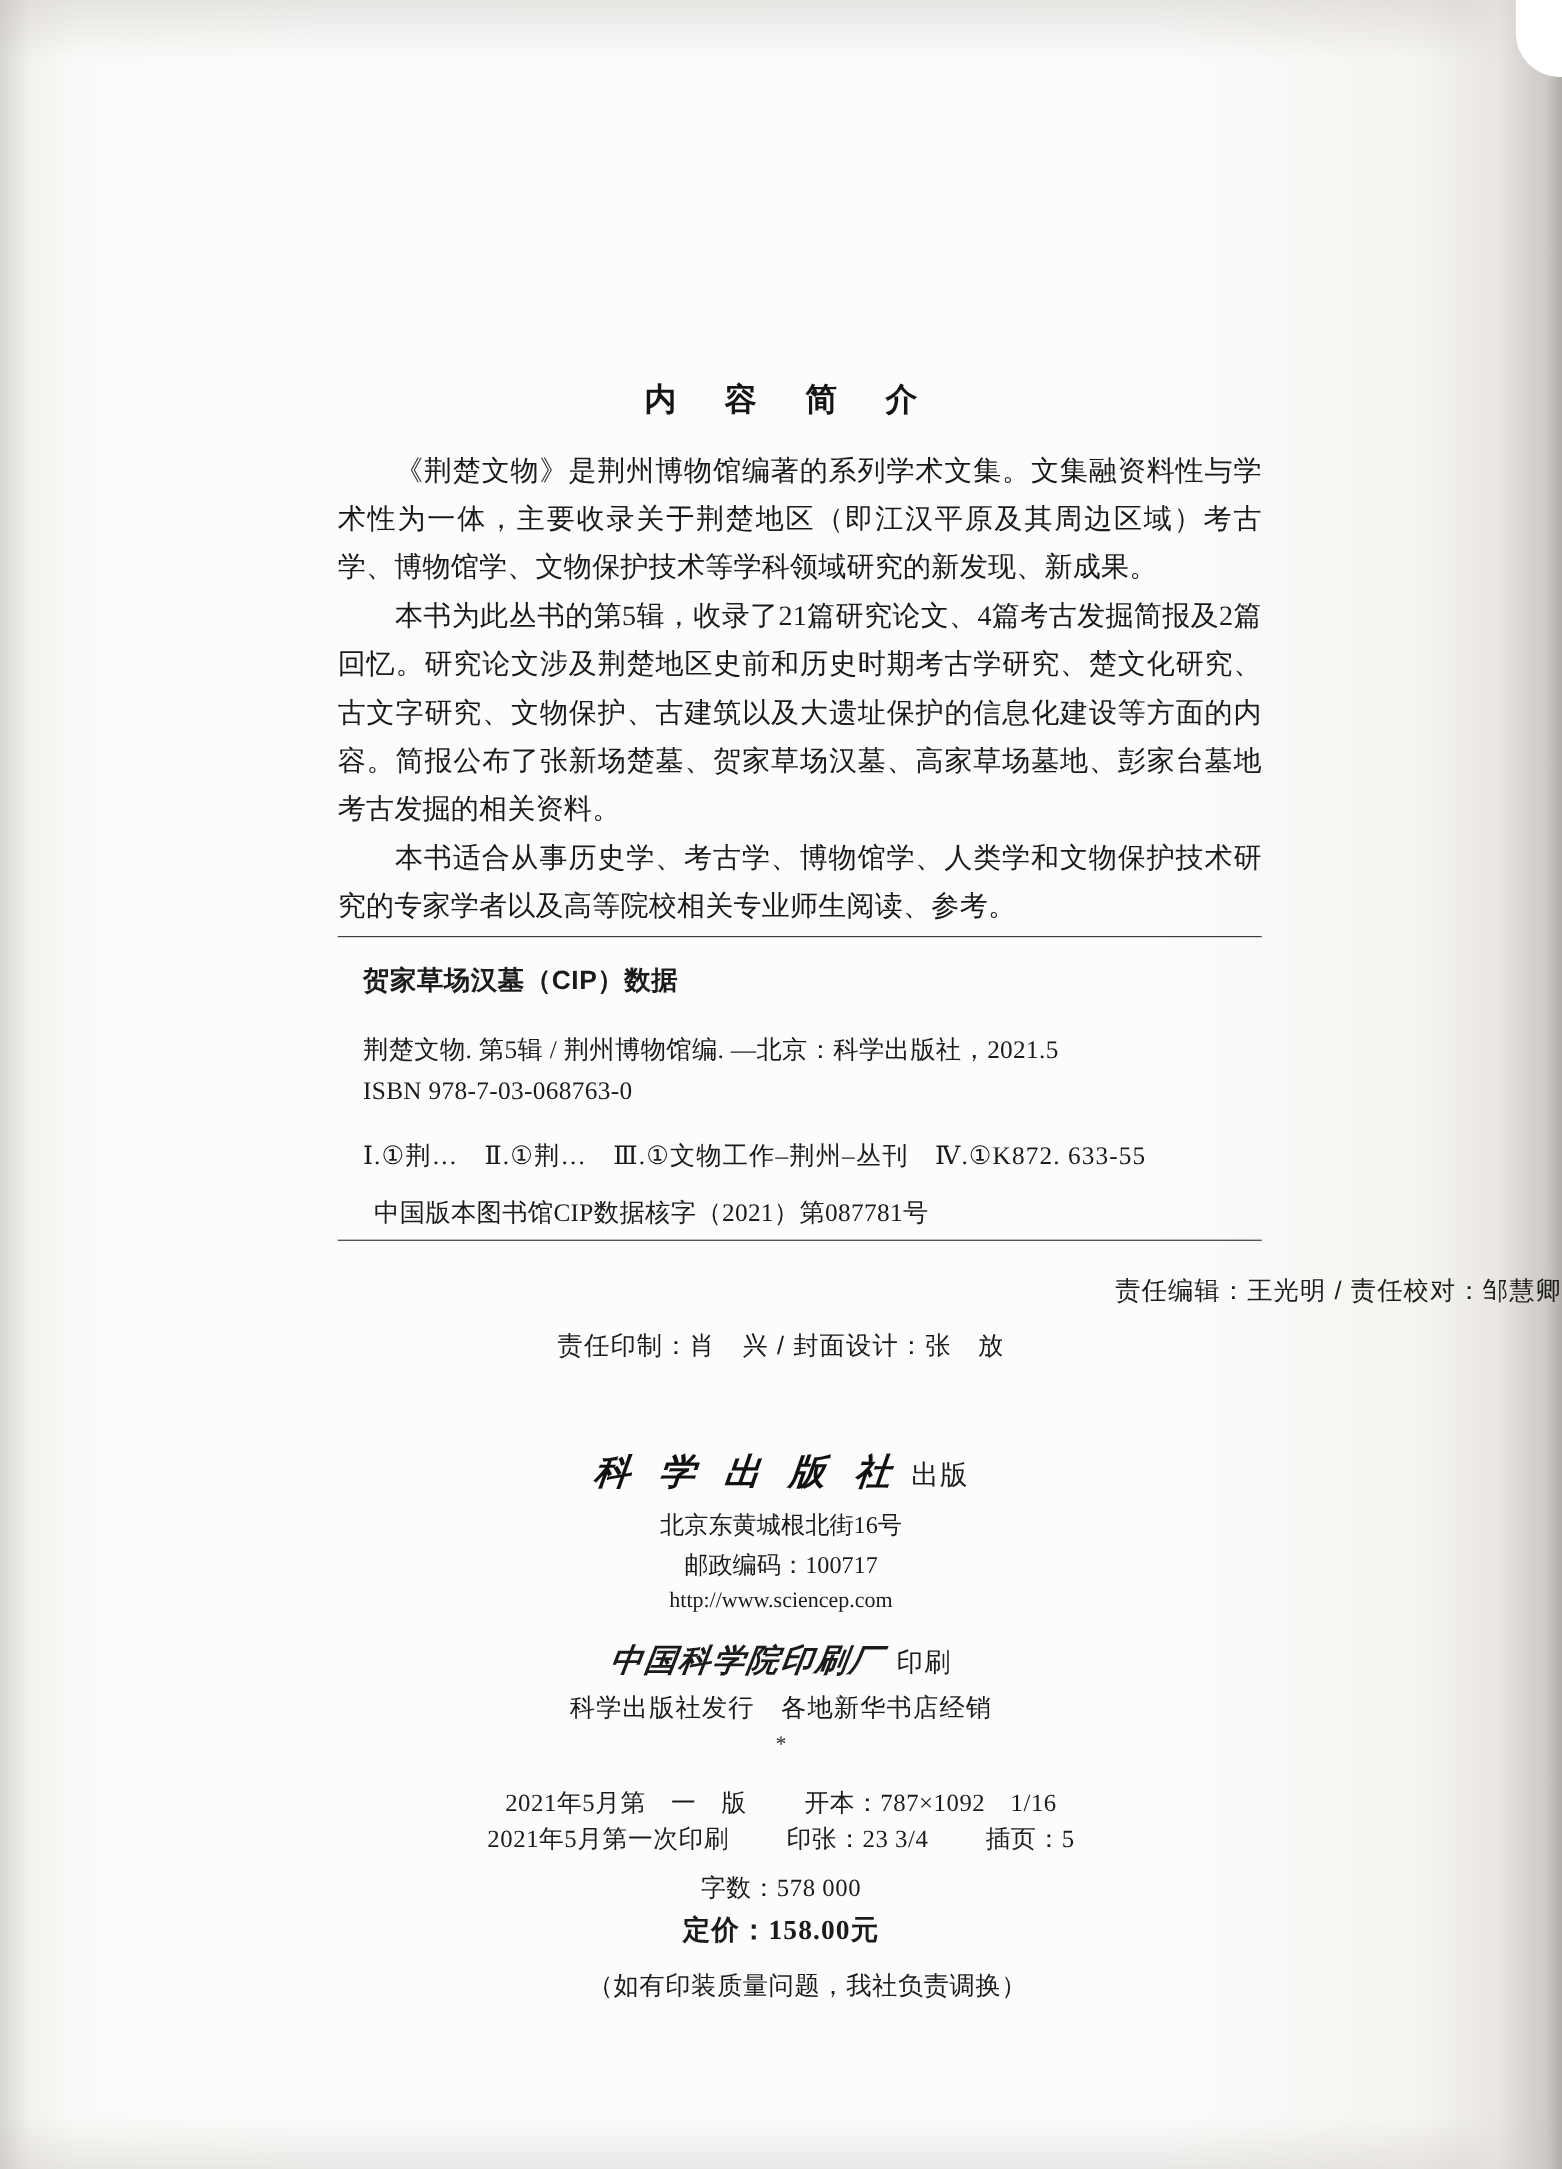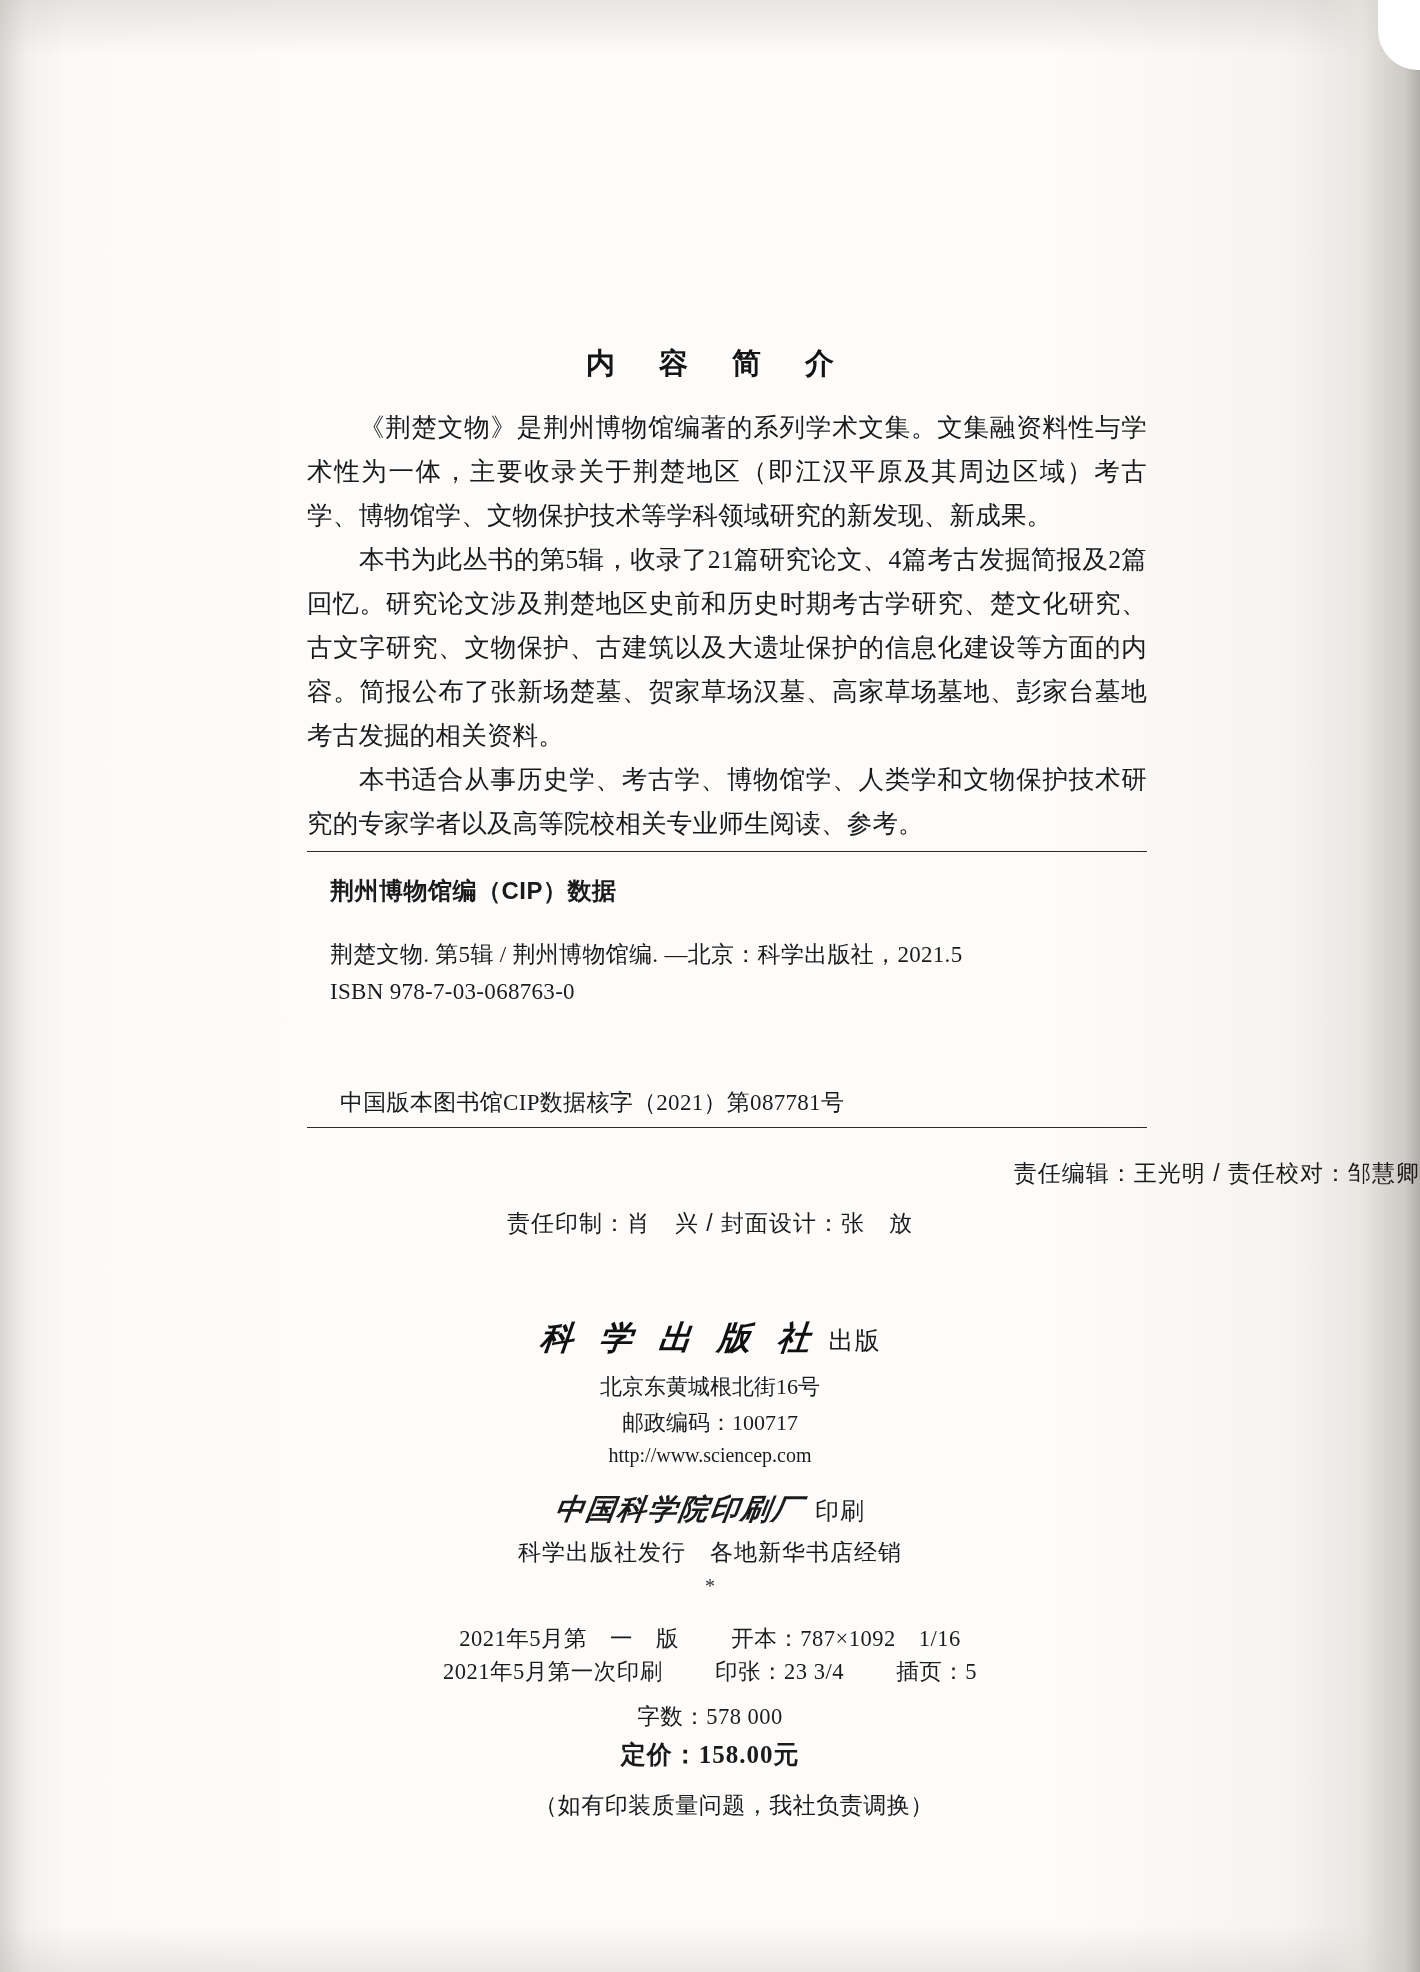--- a/index.html
+++ b/index.html
@@ -233,26 +233,27 @@
   <div class="intro-title">内 容 简 介</div>
 
   <div class="intro-body">
     <p>《荆楚文物》是荆州博物馆编著的系列学术文集。文集融资料性与学术性为一体，主要收录关于荆楚地区（即江汉平原及其周边区域）考古学、博物馆学、文物保护技术等学科领域研究的新发现、新成果。</p>
     <p>本书为此丛书的第5辑，收录了21篇研究论文、4篇考古发掘简报及2篇回忆。研究论文涉及荆楚地区史前和历史时期考古学研究、楚文化研究、古文字研究、文物保护、古建筑以及大遗址保护的信息化建设等方面的内容。简报公布了张新场楚墓、贺家草场汉墓、高家草场墓地、彭家台墓地考古发掘的相关资料。</p>
     <p>本书适合从事历史学、考古学、博物馆学、人类学和文物保护技术研究的专家学者以及高等院校相关专业师生阅读、参考。</p>
   </div>
 
   <div class="rule rule-top"></div>
 
-  <div class="cip-title">荆州博物馆编（CIP）数据</div>
+  <div class="cip-title">贺家草场汉墓（CIP）数据</div>
 
   <div class="cip-line cip-l1">荆楚文物. 第5辑 / 荆州博物馆编. —北京：科学出版社，2021.5</div>
 
   <div class="cip-line cip-l2">ISBN 978-7-03-068763-0</div>
 
+  <div class="cip-line cip-l3">Ⅰ.①荆…　Ⅱ.①荆…　Ⅲ.①文物工作–荆州–丛刊　Ⅳ.①K872. 633-55</div>
 
   <div class="cip-line cip-l4">中国版本图书馆CIP数据核字（2021）第087781号</div>
 
   <div class="rule rule-mid"></div>
 
   <div class="credit credit-1">责任编辑：王光明 / 责任校对：邹慧卿</div>
 
   <div class="credit credit-2">责任印制：肖　兴 / 封面设计：张　放</div>
 
   <div class="pub-line pub-logo-row">

